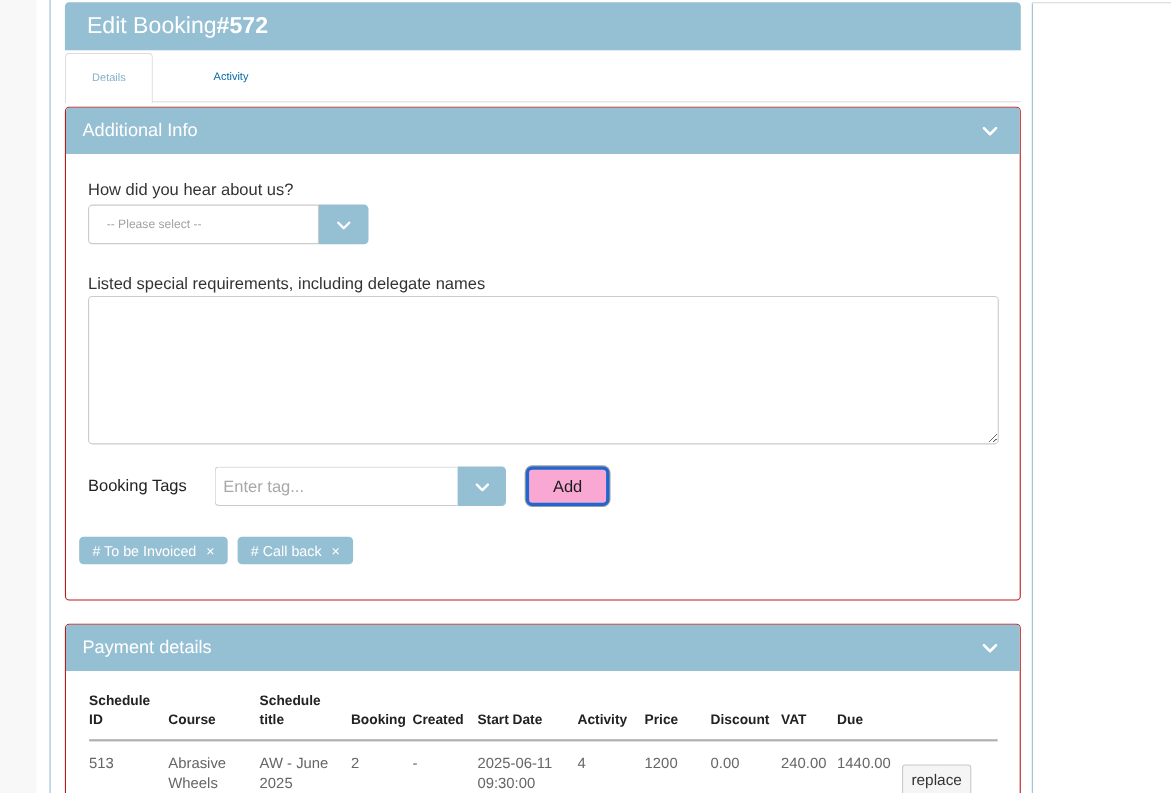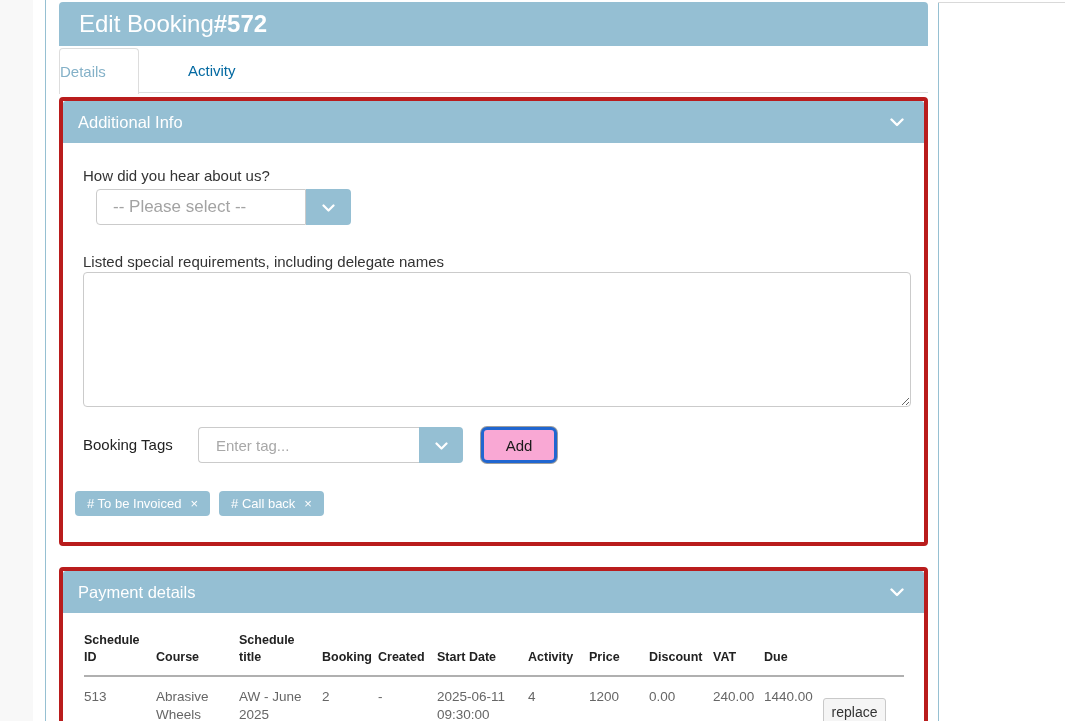--- a/index.html
+++ b/index.html
@@ -12,59 +12,59 @@
   .vline { position:absolute; top:0; bottom:0; width:1px; background:#96c0d2; }
   .vline-left { left:45px; }
   .vline-right { left:938px; top:3px; }
   .top-hline { position:absolute; left:938px; right:0; top:2px; height:1px; background:#d9d9d9; }
 
   .main { position:absolute; left:59px; top:2px; width:869px; height:719px; }
 
   
   .page-header { position:absolute; left:0; top:0; width:869px; height:44px;
     background:#95bfd3; border-radius:4px 4px 0 0; display:flex; align-items:center;
-    padding-left:20px; color:#fff; font-size:24px; }
+    padding-left:20px; color:#fff; font-size:21px; }
   .page-header b { font-weight:700; }
 
   
   .tabbar { position:absolute; left:0; top:44px; width:869px; height:51px; background:#fff; }
   .tabbar .baseline { position:absolute; left:0; right:0; bottom:4px; height:1px; background:#ddd; }
   .tab { position:absolute; top:2px; height:45px; display:flex; align-items:center;
-    font-size:15px; cursor:pointer; }
+    justify-content:center; font-size:10px; cursor:pointer; }
   .tab-active { left:0; width:80px; background:#fff; border:1px solid #ddd; border-bottom:none;
     border-radius:4px 4px 0 0; color:#84b1c8; z-index:2; height:46px; }
   .tab-inactive { left:81px; width:92px; color:#0369a1;padding-left:48px; }
 
   
   .panel { position:absolute; left:0; width:869px; background:#fff;
-    border:4px solid #b91c1c; border-radius:4px; }
+    border:1px solid #b91c1c; border-radius:4px; }
   .panel-additional { top:95px; height:449px; }
   .panel-payment { top:565px; height:400px; }
   .section-header { height:42px; background:#95bfd3; border-radius:3px 3px 0 0;
     display:flex; align-items:center; padding:0 20px 0 15px; color:#fff; font-size:16.5px; }
   .section-header .chev { margin-left:auto; display:flex; align-items:center; }
 
   
   .field-label { position:absolute; left:20px; font-size:15px; color:#333; }
   .select-group { position:absolute; left:20px; top:88px; height:36px; display:flex; }
   .select-field { width:210px; height:36px; border:1px solid #cbcbcb; border-radius:4px 0 0 4px;
     background:#fff; display:flex; align-items:center; padding-left:16px;
-    font-size:17px; color:#a3a3a3;margin-left:13px; }
+    font-size:11px; color:#a3a3a3; }
   .select-btn { width:45px; height:36px; background:#95bfd3; border:none;
     border-radius:0 4px 4px 0; display:flex; align-items:center; justify-content:center; cursor:pointer; }
 
   .requirements-textarea { position:absolute; left:20px; top:171px; width:828px; height:135px;
     border:1px solid #cbcbcb; border-radius:4px; resize:vertical; font-size:15px;
     font-family:"Liberation Sans", sans-serif; padding:8px; color:#333; }
 
   .tags-row { position:absolute; left:0; top:326px; width:100%; height:36px; }
   .tags-label { position:absolute; left:20px; top:9px; font-size:15px; color:#222; }
   .tag-input-group { position:absolute; left:135px; top:0; height:36px; display:flex; }
   .tag-input { width:221px; height:36px; border:1px solid #cbcbcb; border-right:none;
-    border-radius:4px 0 0 4px; padding-left:17px; font-size:15px; color:#701a75;
+    border-radius:4px 0 0 4px; padding-left:7px; font-size:15px; color:#701a75;
     font-family:"Liberation Sans", sans-serif; outline:none; }
   .tag-input::placeholder { color:#a8a8a8; }
   .tag-chev-btn { width:44px; height:36px; background:#95bfd3; border:none;
     border-radius:0 4px 4px 0; display:flex; align-items:center; justify-content:center; cursor:pointer; }
   .add-btn { position:absolute; left:418px; top:0; width:76px; height:36px;
     background:#f9a8d4; border:3px solid #2066d0; border-radius:6px;
     box-shadow:0 0 0 1px #9e9e9e; font-size:15px; color:#1a1a1a;
     font-family:"Liberation Sans", sans-serif; cursor:pointer; }
 
   .pills { position:absolute; left:12px; top:390px; display:flex; gap:9px; }

